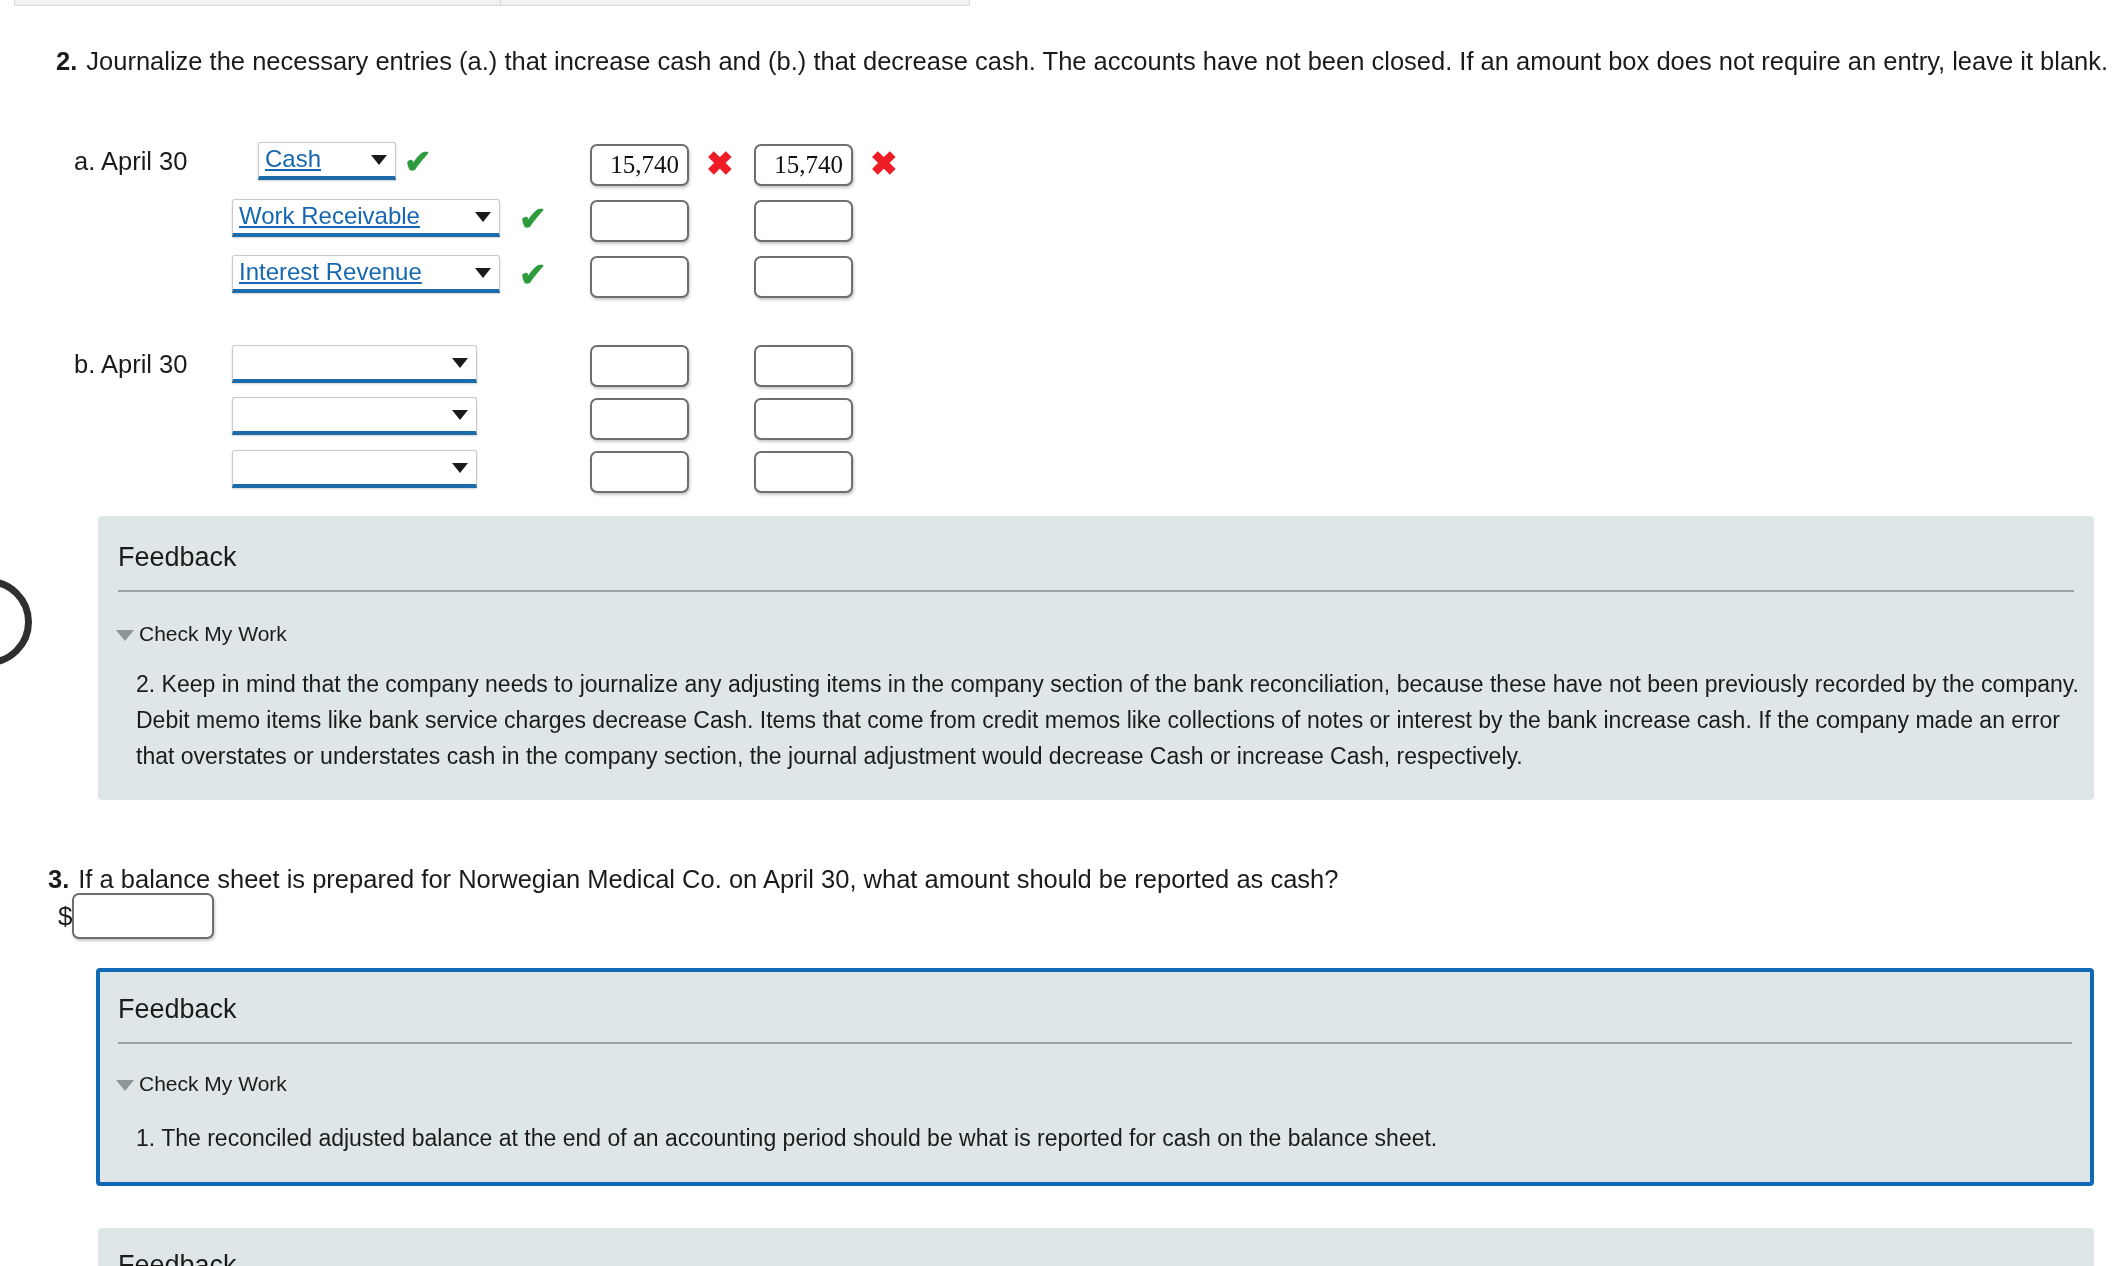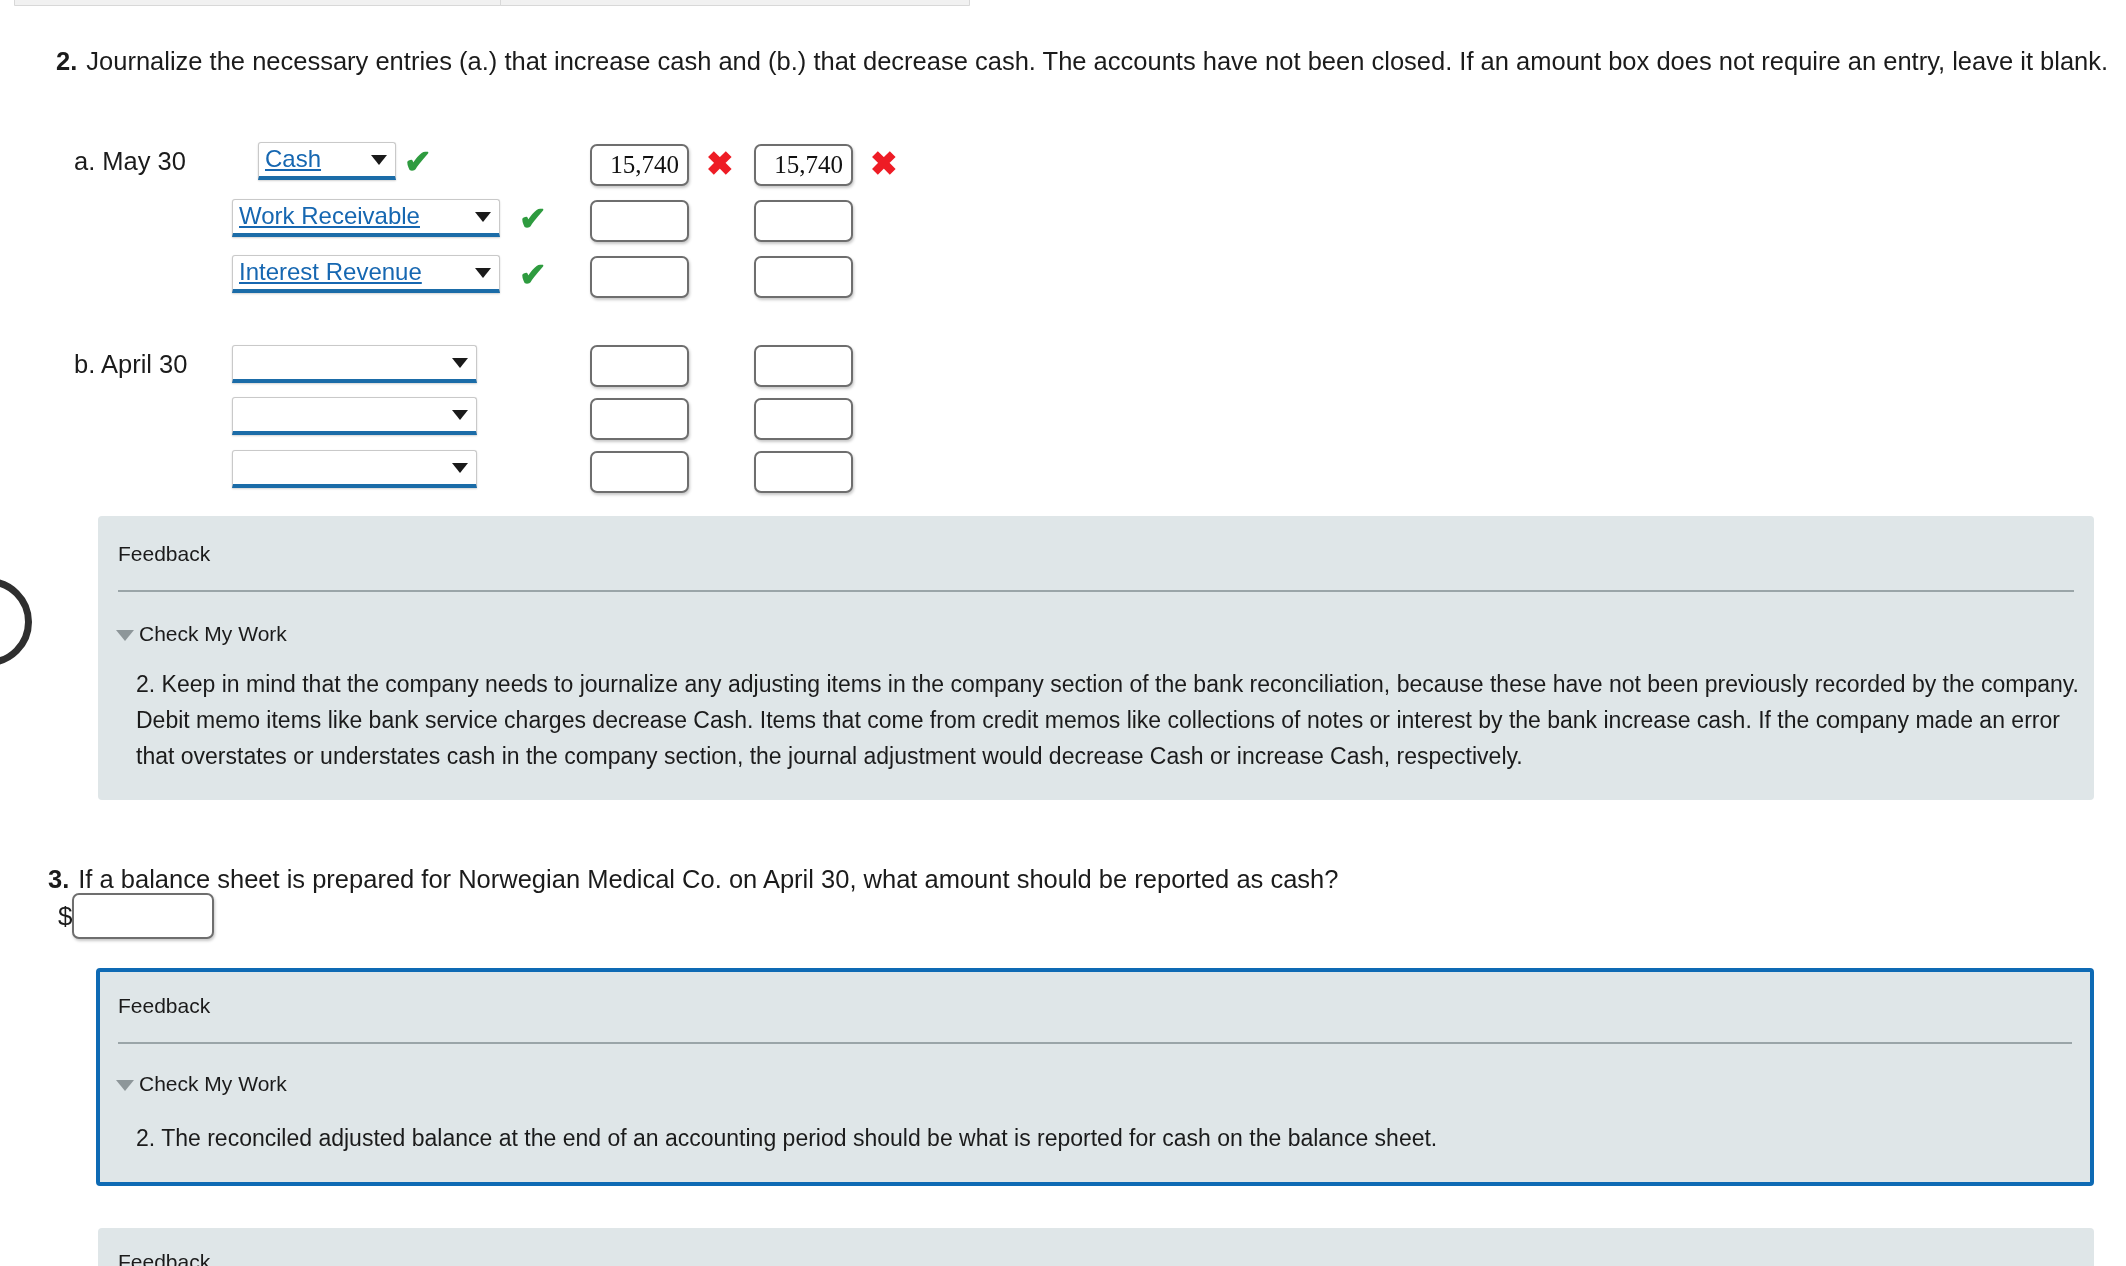--- a/index.html
+++ b/index.html
@@ -129,21 +129,21 @@
   .feedback {
     position:absolute;
     background:#dfe6e8;
     border-radius:4px;
   }
   .feedback.bordered {
     border:4px solid #0e6ab4;
   }
   .fb-title {
     position:absolute;
-    font-size:21px;
+    font-size:27px;
     color:#1b1b1b;
   }
   .fb-rule {
     position:absolute;
     height:2px;
     background:#9aa5a8;
   }
   .fb-toggle-row {
     position:absolute;
     display:flex;
@@ -194,21 +194,21 @@
 <div class="circle-annot"></div>
 
 <div class="content">
 
   <div class="question" id="q2-text">
     <span class="q-num">2.</span><span>Journalize the necessary entries (a.) that increase cash and (b.) that decrease cash. The accounts have not been closed. If an amount box does not require an entry, leave it blank.</span>
   </div>
 
   <div class="journal">
 
-    <div class="date-label" style="left:74px; top:147px;">a. May 30</div>
+    <div class="date-label" style="left:74px; top:147px;">a. April 30</div>
 
     <div class="acct-select" style="left:258px; top:142px; width:138px;gap:40px;">
       <span class="acct-text">Cash</span>
       <span class="caret"></span>
     </div>
     <div class="mark check" style="left:404px; top:145px;">✔</div>
     <input class="amt-box" style="left: 590px; top: 144px;" value="15,740">
     <div class="mark cross" style="left:706px; top:147px;">✖</div>
     <input class="amt-box" style="left: 754px; top: 144px;" value="15,740">
     <div class="mark cross" style="left:870px; top:147px;">✖</div>
@@ -272,20 +272,20 @@
     <input class="q3-input" value="" style="">
   </div>
 
   <div class="feedback bordered" style="left:96px; top:968px; width:1998px; height:218px;">
     <div class="fb-title" style="left:18px; top:22px;">Feedback</div>
     <div class="fb-rule" style="left:18px; top:70px; width:1954px;"></div>
     <div class="fb-toggle-row" style="left:16px; top:100px;">
       <span class="fb-tri"></span>
       <span class="fb-toggle-label">Check My Work</span>
     </div>
-    <div class="fb-body" style="left:36px; top:148px; width:1940px;">2. The reconciled adjusted balance at the end of an accounting period should be what is reported for cash on the balance sheet.</div>
+    <div class="fb-body" style="left:36px; top:148px; width:1940px;">1. The reconciled adjusted balance at the end of an accounting period should be what is reported for cash on the balance sheet.</div>
   </div>
 
   <div class="feedback" style="left:98px; top:1228px; width:1996px; height:120px;">
     <div class="fb-title" style="left:20px; top:22px;">Feedback</div>
   </div>
 
 </div>
 
 </body></html>

